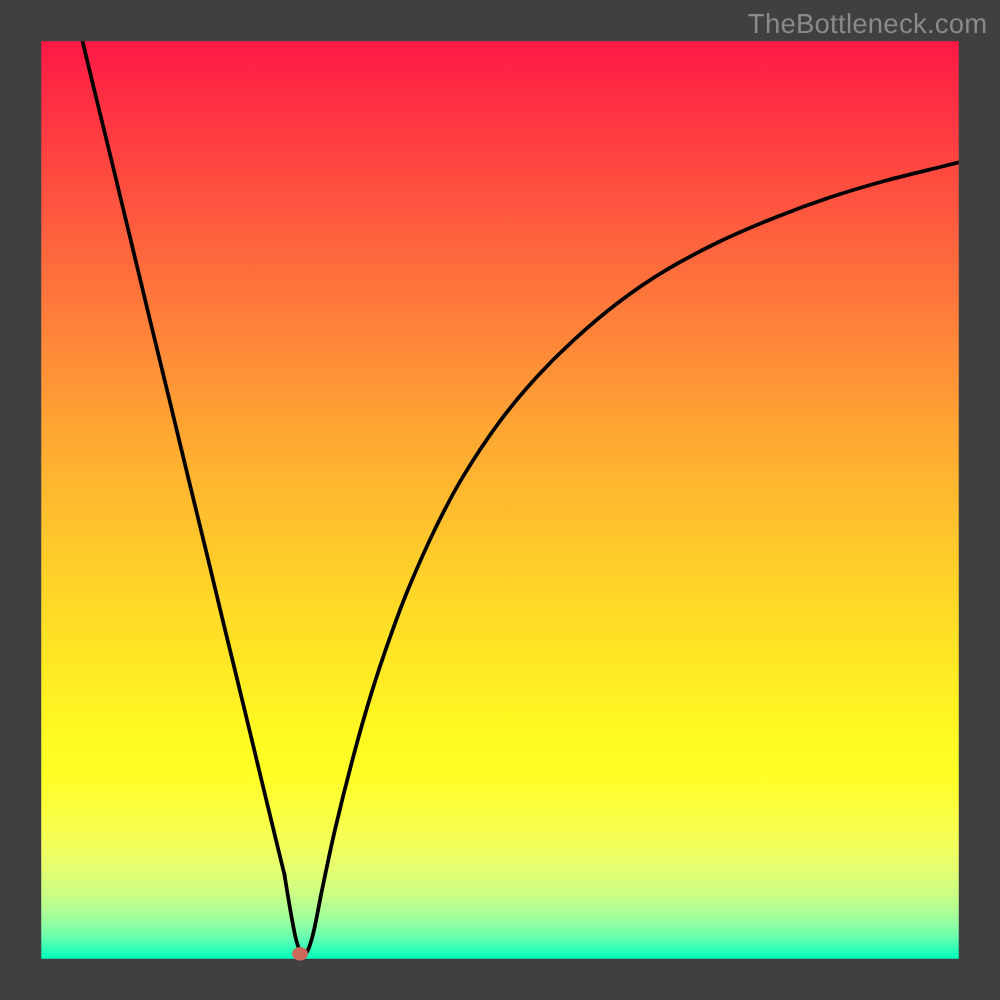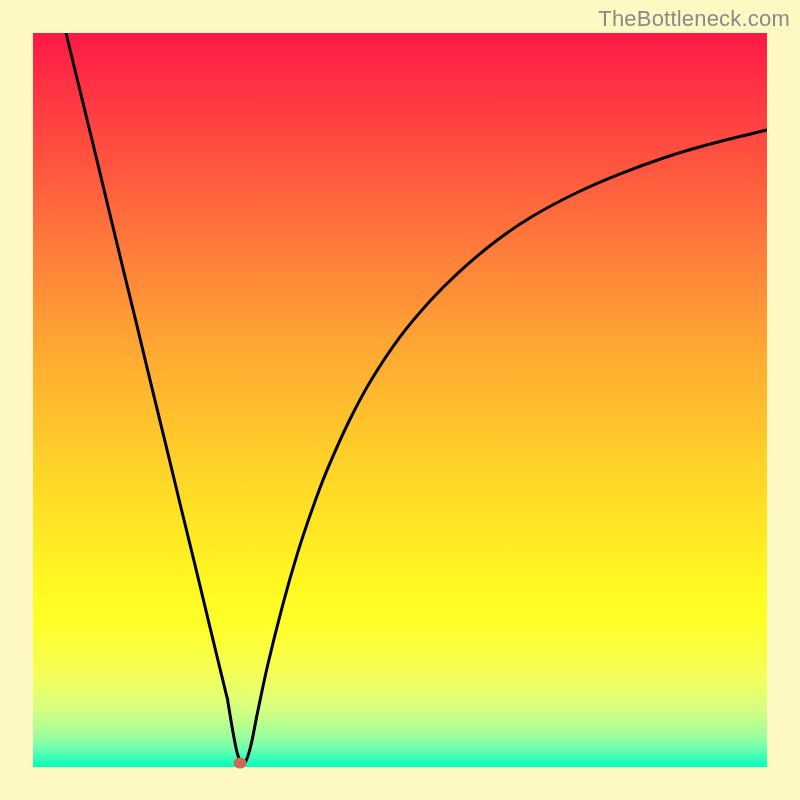--- a/index.html
+++ b/index.html
@@ -9,21 +9,21 @@
     height: 800px;
     background: #000;
     overflow: hidden;
   }
   .frame {
     position: absolute;
     left: 0;
     top: 0;
     width: 800px;
     height: 800px;
-    background: #fef9c3;
+    background: #404040;
   }
   .plot {
     position: absolute;
     left: 33px;
     top: 33px;
     width: 734px;
     height: 734px;
     background: linear-gradient(to bottom,
       #ff1946 0%,
       #ff2e44 6%,

